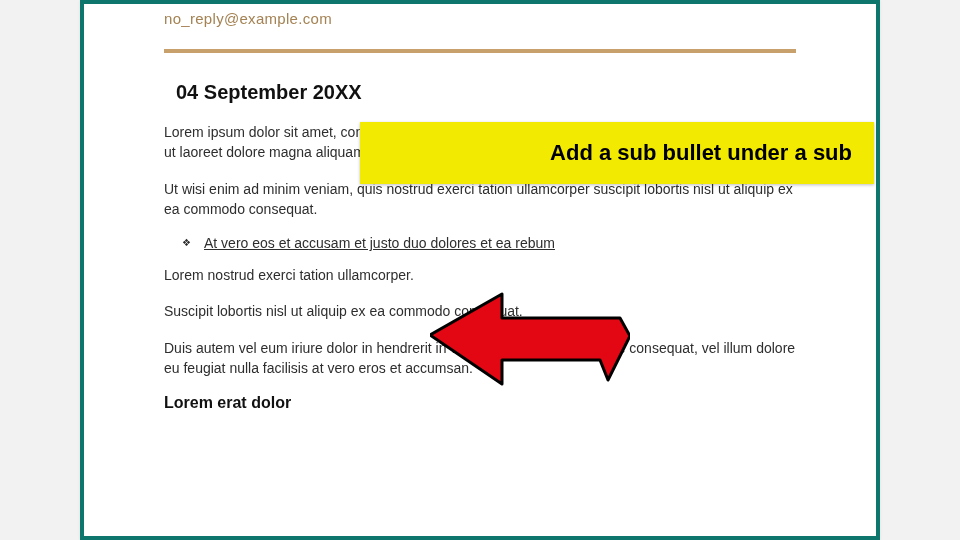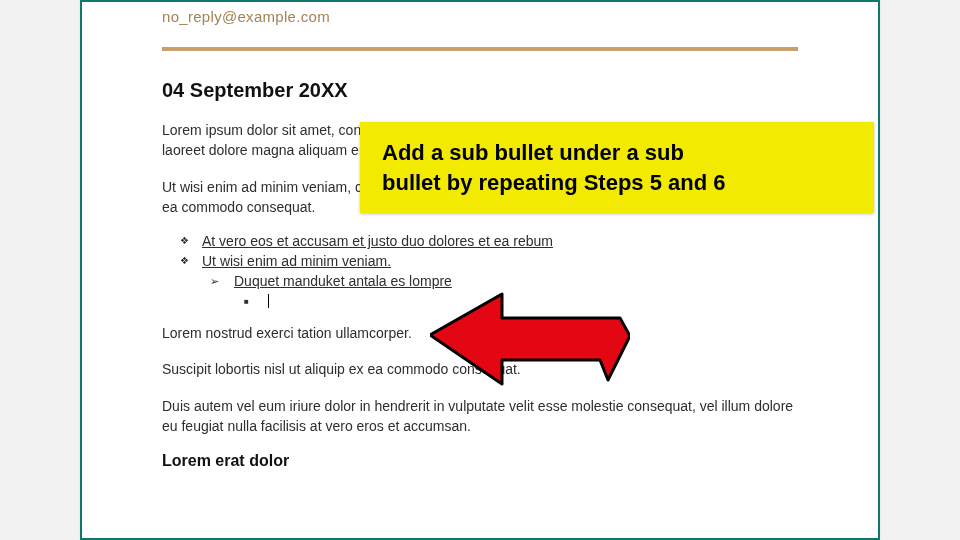--- a/index.html
+++ b/index.html
@@ -12,42 +12,42 @@
     overflow: hidden;
   }
   .page {
     position: absolute;
     left: 50%;
     top: 0;
     transform: translateX(-50%);
     width: 800px;
     height: 540px;
     background: #ffffff;
-    border: 2px solid #0f766e;
+    border: 4px solid #0f766e;
     box-shadow: 0 0 3px rgba(0,0,0,0.08);
     box-sizing: border-box;
     padding: 0 80px 0 80px;
   }
   .email {
     font-family: "Trebuchet MS", "Segoe UI", sans-serif;
     font-size: 15px;
     letter-spacing: 0.3px;
     color: #a48253;
     margin-top: 6px;
   }
   .hr-gold {
     height: 4px;
     background: #c8a06b;
     margin: 22px 0 28px 0;
   }
   .date-heading {
     font-size: 20px;
     font-weight: 700;
     color: #111;
-    margin: 0 0 18px 0;
+    margin: 0 0 18px 12px;
   }
   p.body {
     font-size: 14px;
     line-height: 1.45;
     color: #2e2e2e;
     margin: 0 0 16px 0;
   }
   ul.l1 {
     list-style: none;
     margin: 0 0 14px 0;
@@ -104,21 +104,21 @@
     margin: 10px 0 0 0;
   }
   
   .callout {
     position: absolute;
     background: #f2ea00;
     color: #000;
     font-weight: 800;
     font-size: 22px;
     line-height: 1.35;
-    text-align: left;
+    text-align: right;
     padding: 16px 22px;
     box-shadow: 0 1px 3px rgba(0,0,0,0.25);
     z-index: 50;
   }
   .arrow-wrap {
     position: absolute;
     z-index: 49;
   }
 </style>
 </head>
@@ -133,44 +133,30 @@
   <div class="date-heading">04 September 20XX</div>
 
   <p class="body">Lorem ipsum dolor sit amet, consectetuer adipiscing elit, sed diam nonummy nibh euismod tincidunt ut laoreet dolore magna aliquam erat volutpat.</p>
 
   <p class="body">Ut wisi enim ad minim veniam, quis nostrud exerci tation ullamcorper suscipit lobortis nisl ut aliquip ex ea commodo consequat.</p>
 
   <ul class="l1">
     <li>
       <span>At vero eos et accusam et justo duo dolores et ea rebum</span>
     </li>
-    <li>
-      <span>Ut wisi enim ad minim veniam.</span>
-      <ul class="l2">
-        <li class="l2-arrow">
-          <span>Duquet manduket antala es lompre</span>
-          <ul class="l3">
-            <li class="l3-sq">
-              <span></span><span class="cursor"></span>
-            </li>
-          </ul>
-        </li>
-      </ul>
-    </li>
   </ul>
 
   <p class="body">Lorem nostrud exerci tation ullamcorper.</p>
   <p class="body">Suscipit lobortis nisl ut aliquip ex ea commodo consequat.</p>
   <p class="body">Duis autem vel eum iriure dolor in hendrerit in vulputate velit esse molestie consequat, vel illum dolore eu feugiat nulla facilisis at vero eros et accumsan.</p>
 
   <div class="section-heading">Lorem erat dolor</div>
 </div>
 
 <div class="callout" style="left:360px; top:122px; width:470px;">
   <div>Add a sub bullet under a sub</div>
-  <div>bullet by repeating Steps 5 and 6</div>
 </div>
 
 <div class="arrow-wrap" style="left:430px; top:290px;">
   <svg width="200" height="110" viewBox="0 0 200 110">
     <polygon points="0,45 72,4 72,28 190,28 200,46 178,90 170,70 72,70 72,94" fill="#e30613" stroke="#000" stroke-width="3" stroke-linejoin="round"></polygon>
   </svg>
 </div>
 
 </body></html>

